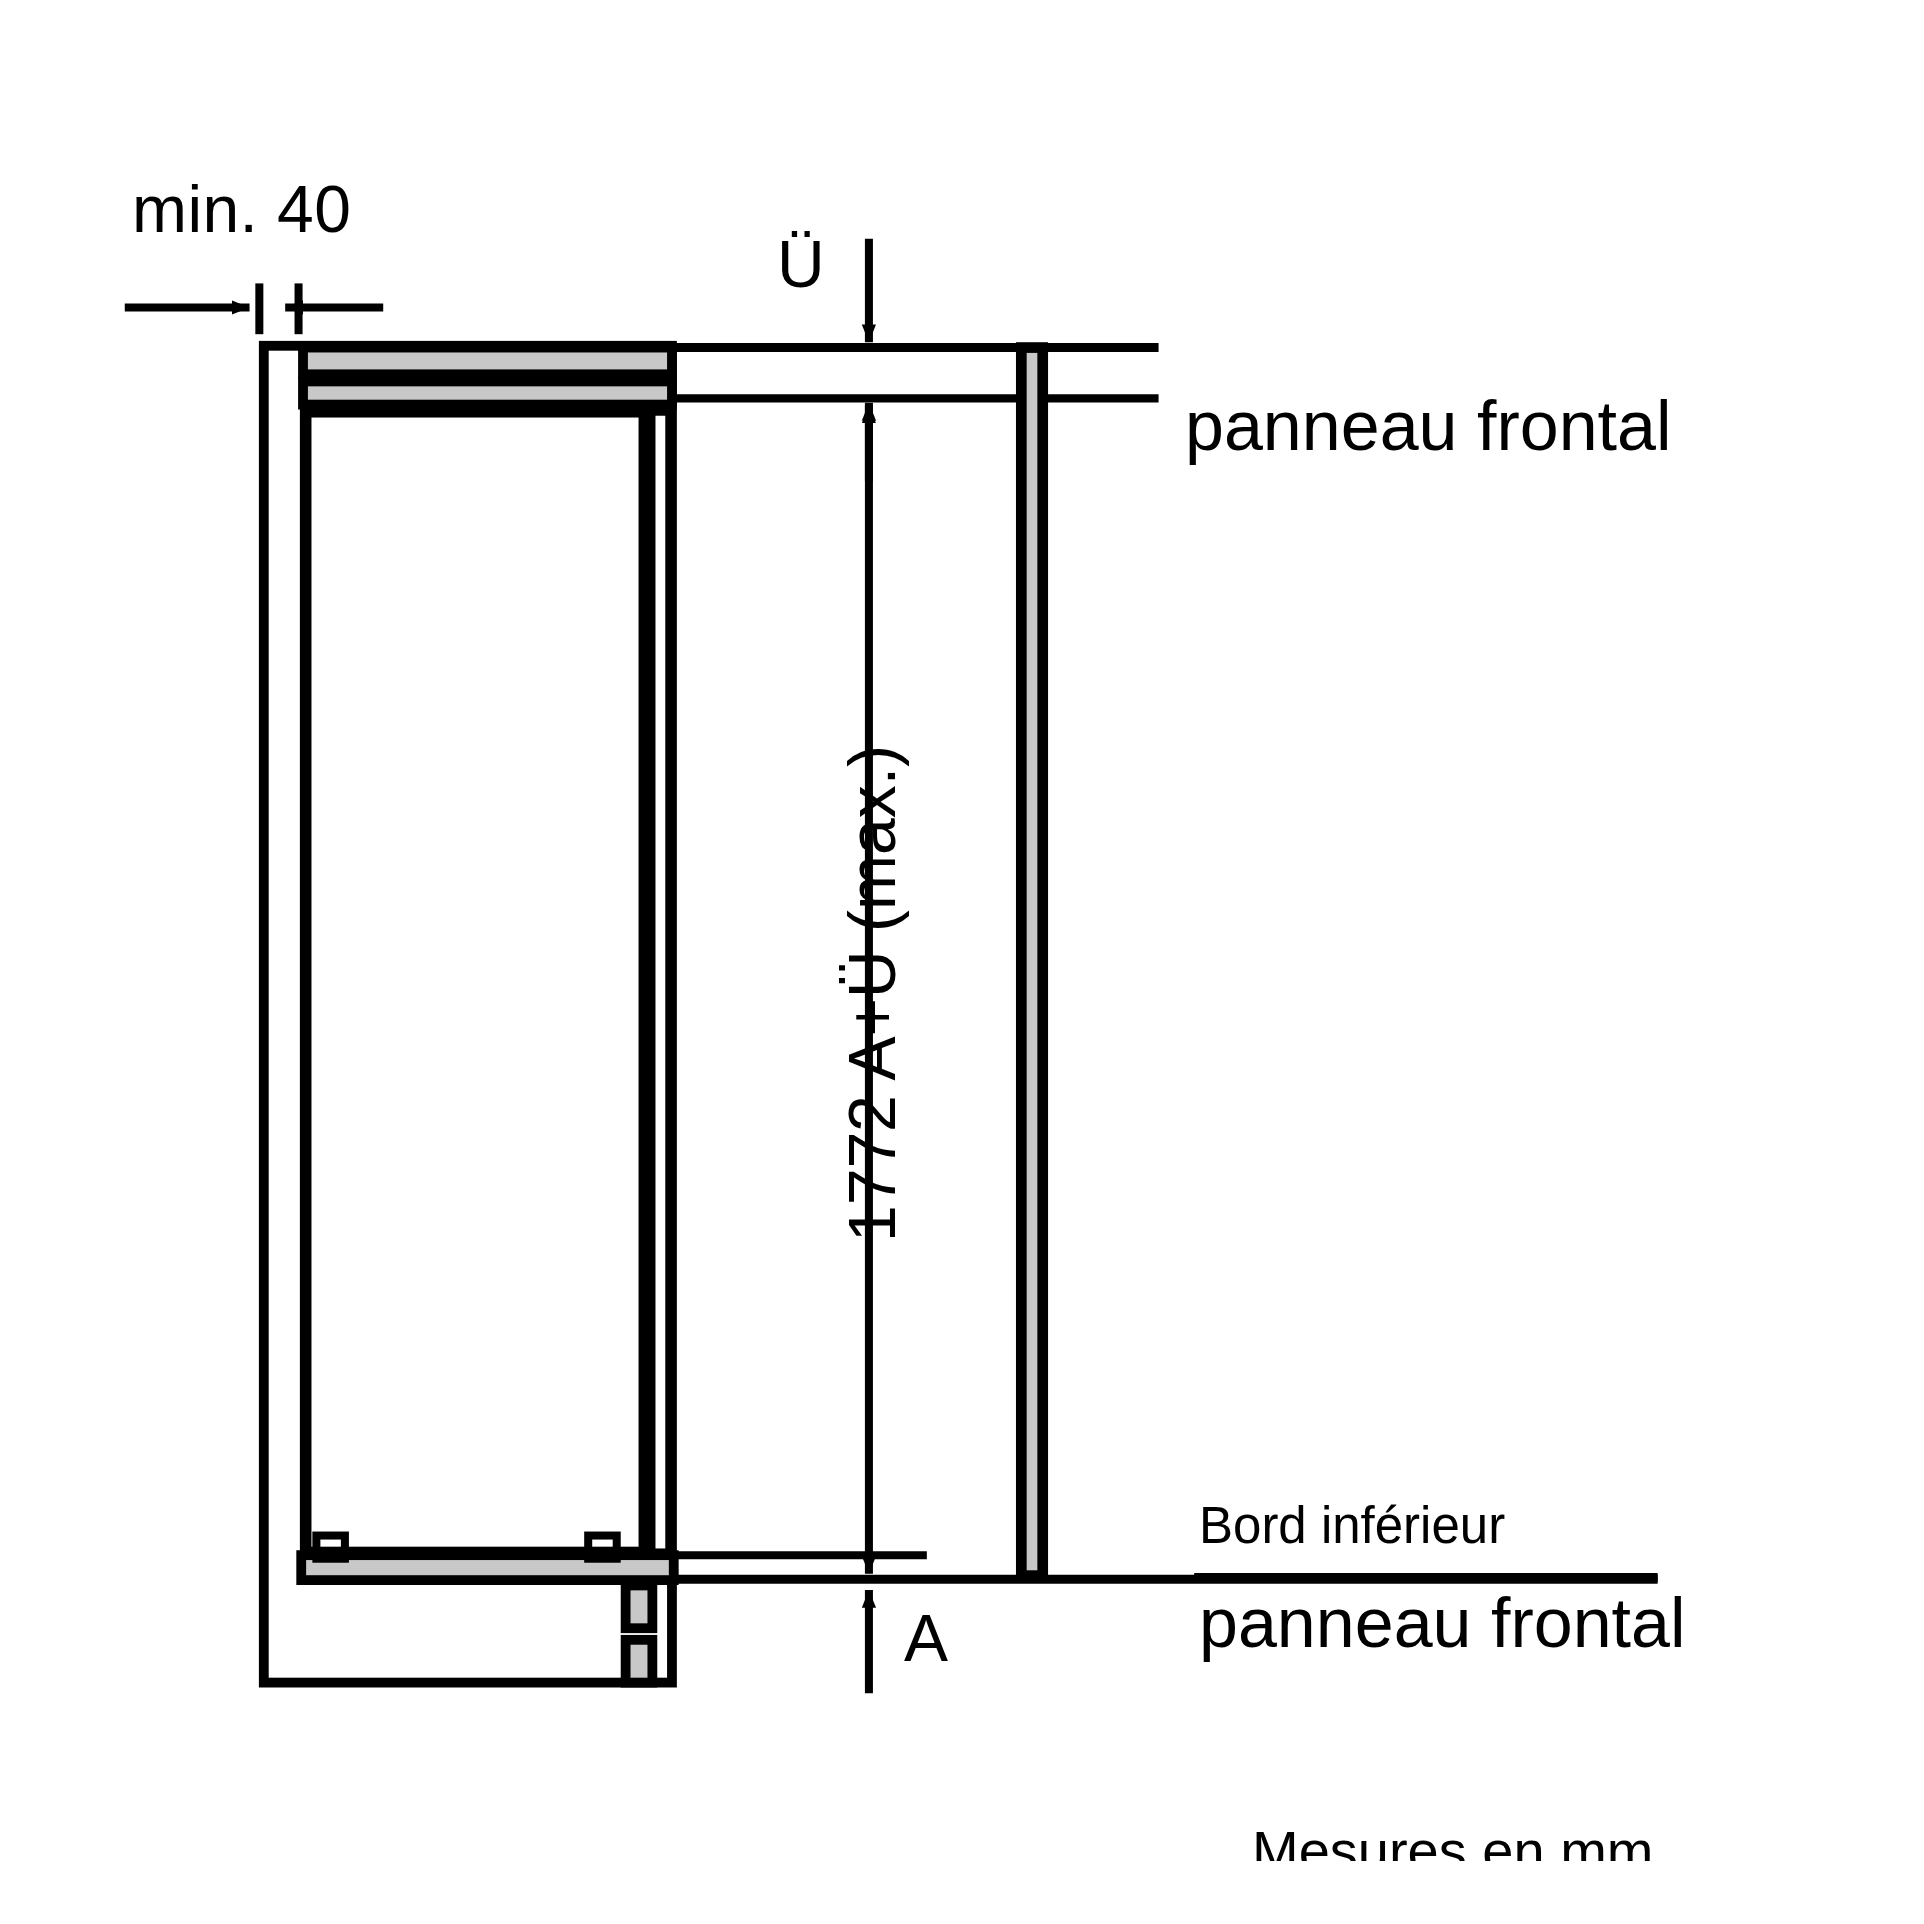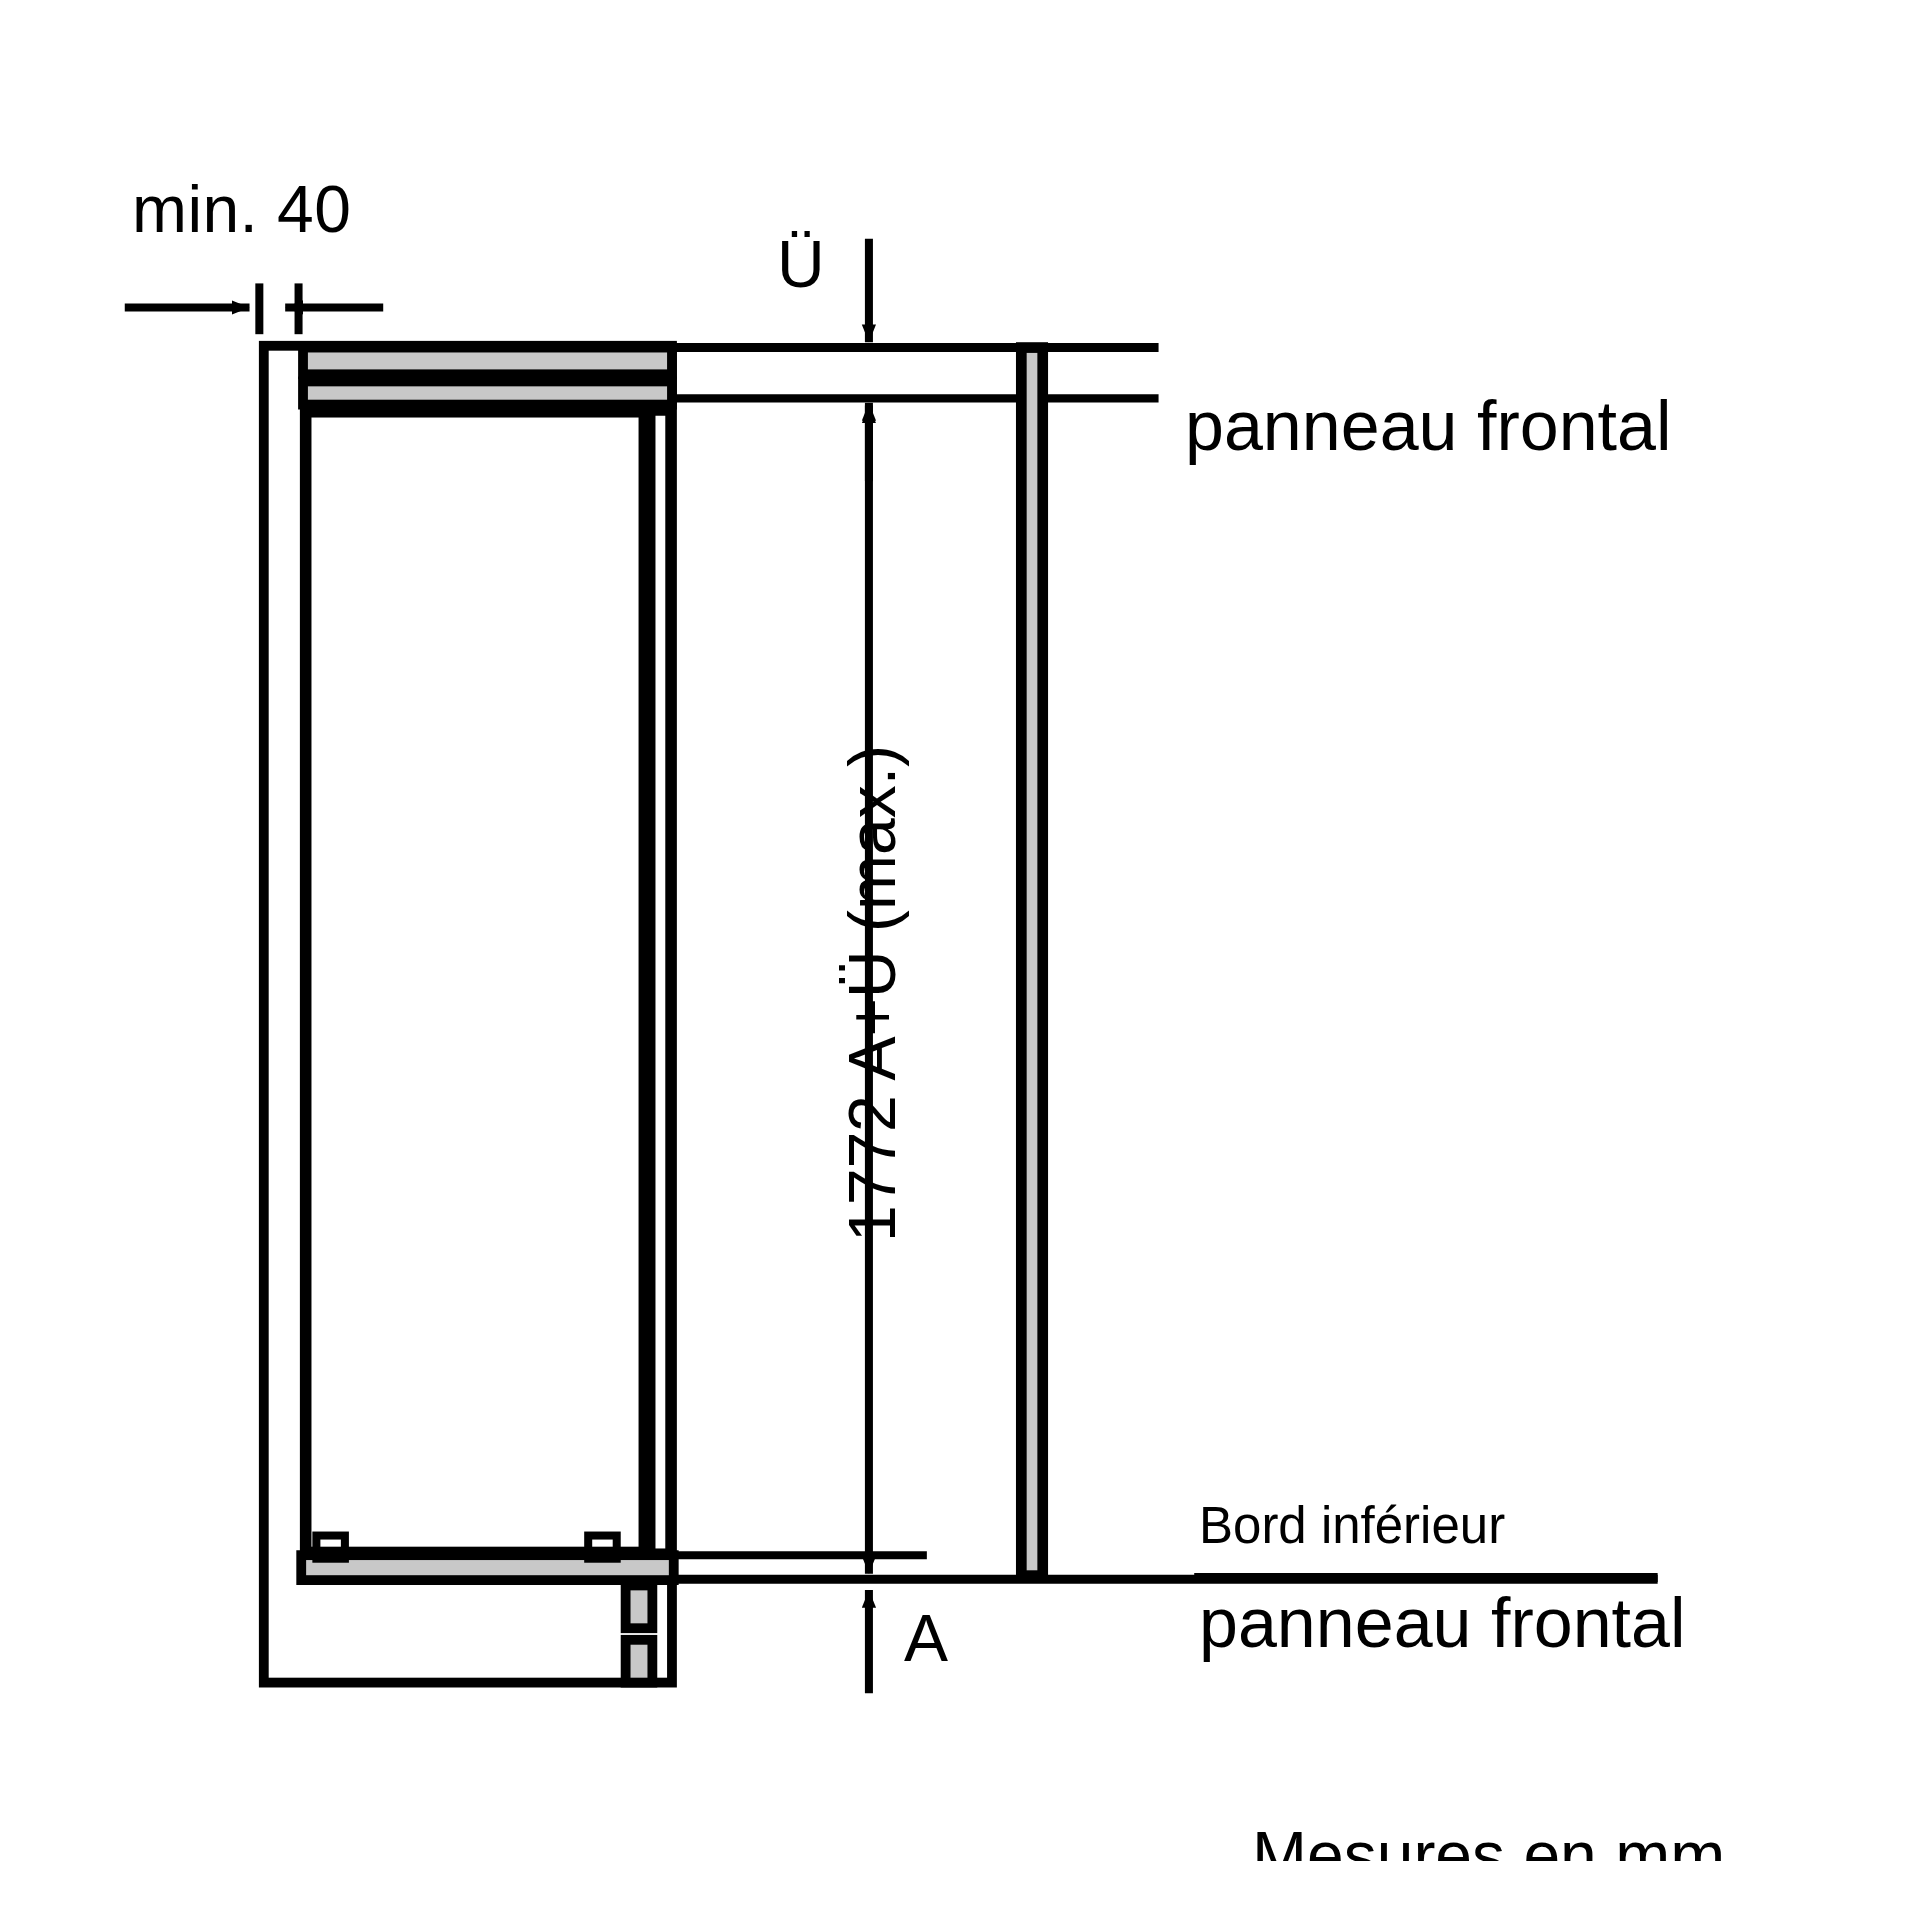--- a/index.html
+++ b/index.html
@@ -33,21 +33,21 @@
   }
   .t-min40   { left: 132px; top: 175px; font-size: 66px; letter-spacing: 0.4px; }
   .t-u       { left: 777px; top: 230px; font-size: 66px; }
   .t-a       { left: 904px; top: 1604px; font-size: 66px; }
   .t-vert    { left: 0; top: 0; font-size: 66px;
                transform-origin: 0 0; }
   .t-dep1    { left: 1212px; top: 303px; font-size: 70px; }
   .t-dep2    { left: 1185px; top: 389px; font-size: 70px; }
   .t-bord1   { left: 1199px; top: 1499px; font-size: 51px; }
   .t-bord2   { left: 1199px; top: 1586px; font-size: 70px; }
-  .t-mes     { left: 1252px; top: 1821px; font-size: 66px; }
+  .t-mes     { left: 1252px; top: 1821px; font-size: 56px; }
 </style>
 </head>
 <body>
 
 <div id="stage">
 
   <svg id="diagram" viewBox="0 0 2160 2160" xmlns="http://www.w3.org/2000/svg">
 
     <defs>
       <marker id="arrEnd" markerWidth="22" markerHeight="22" refX="20" refY="8" orient="auto" markerUnits="userSpaceOnUse">

